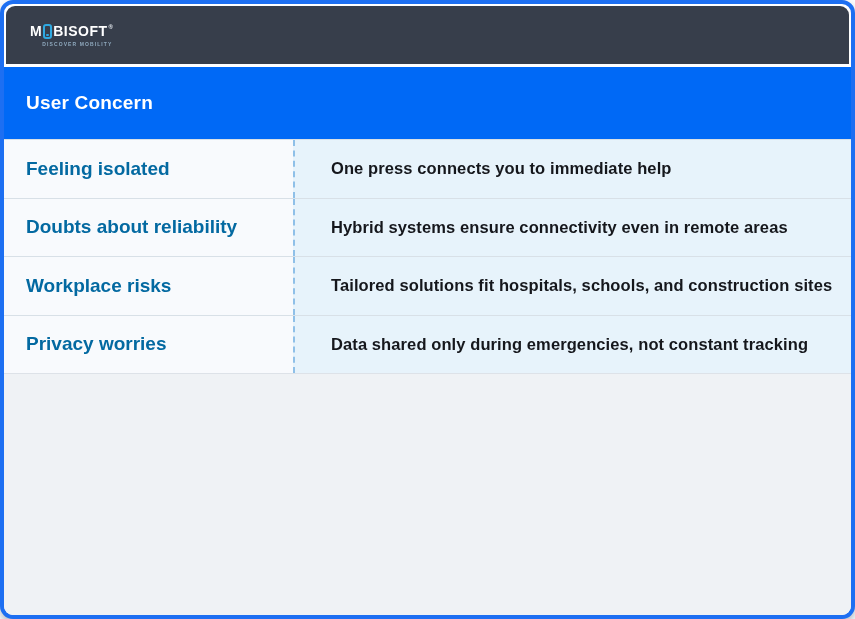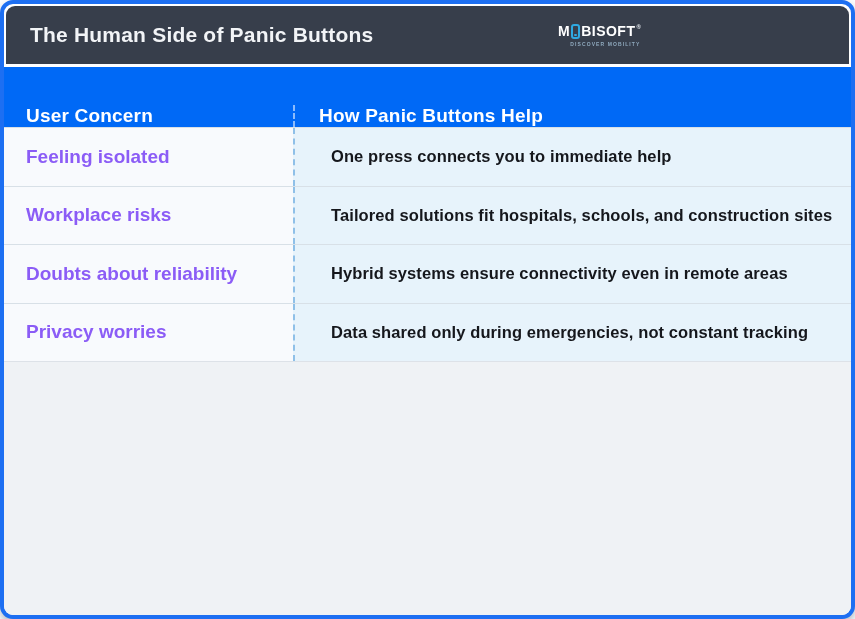--- a/index.html
+++ b/index.html
@@ -81,25 +81,24 @@
     margin-top: 3px;
     text-align: right;
     font-weight: 700;
   }
   
   .gap { height: 3px; background: #ffffff; flex: 0 0 auto; }
 
   
   .tbl { flex: 1 1 auto; display: flex; flex-direction: column; }
   .tbl-header {
-    height: 60px;
+    height: 72px;
     background: #0069f6;
     display: flex;
     flex: 0 0 auto;
-    align-items: flex-end;
   }
   .tbl-header .col-left {
     width: 289px;
     display: flex;
     align-items: center;
     padding-left: 22px;
     flex: 0 0 auto;
   }
   .tbl-header .col-right {
     flex: 1;
@@ -121,21 +120,21 @@
     border-top: 1px solid #d8e0e7;
   }
   .tbl-row:first-of-type { border-top: none; }
   .cell-concern {
     width: 289px;
     flex: 0 0 auto;
     background: #f8fafd;
     display: flex;
     align-items: center;
     padding-left: 22px;
-    color: #8b5cf6;
+    color: #0369a1;
     font-size: 19px;
     font-weight: 600;
   }
   .cell-help {
     flex: 1;
     background: #e7f3fb;
     display: flex;
     align-items: center;
     padding-left: 36px;
     border-left: 2px dashed #8fc0e8;
@@ -149,58 +148,54 @@
     background: #eff2f5;
     border-top: 1px solid #dde2e8;
   }
 </style>
 </head>
 <body>
 
 <div class="card">
 
   <div class="titlebar">
-    <div class="page-title">The Human Side of Panic Buttons</div>
     <div class="logo">
       <div class="logo-row">
         <span>M</span>
         <span class="phone-icon"></span>
         <span>BISOFT</span>
         <span class="reg-mark">®</span>
       </div>
       <div class="logo-tagline">DISCOVER MOBILITY</div>
     </div>
   </div>
 
   <div class="gap"></div>
 
   <div class="tbl">
 
     <div class="tbl-header">
       <div class="col-left">
         <span class="hdr-label">User Concern</span>
       </div>
-      <div class="col-right">
-        <span class="hdr-label">How Panic Buttons Help</span>
-      </div>
     </div>
 
     <div class="tbl-row">
       <div class="cell-concern">Feeling isolated</div>
       <div class="cell-help">One press connects you to immediate help</div>
     </div>
     <div class="tbl-row">
+      <div class="cell-concern">Doubts about reliability</div>
+      <div class="cell-help">Hybrid systems ensure connectivity even in remote areas</div>
+    </div>
+    <div class="tbl-row">
       <div class="cell-concern">Workplace risks</div>
       <div class="cell-help">Tailored solutions fit hospitals, schools, and construction sites</div>
     </div>
     <div class="tbl-row">
-      <div class="cell-concern">Doubts about reliability</div>
-      <div class="cell-help">Hybrid systems ensure connectivity even in remote areas</div>
-    </div>
-    <div class="tbl-row">
       <div class="cell-concern">Privacy worries</div>
       <div class="cell-help">Data shared only during emergencies, not constant tracking</div>
     </div>
 
     <div class="tbl-footer"></div>
   </div>
 
 </div>
 
 </body></html>

